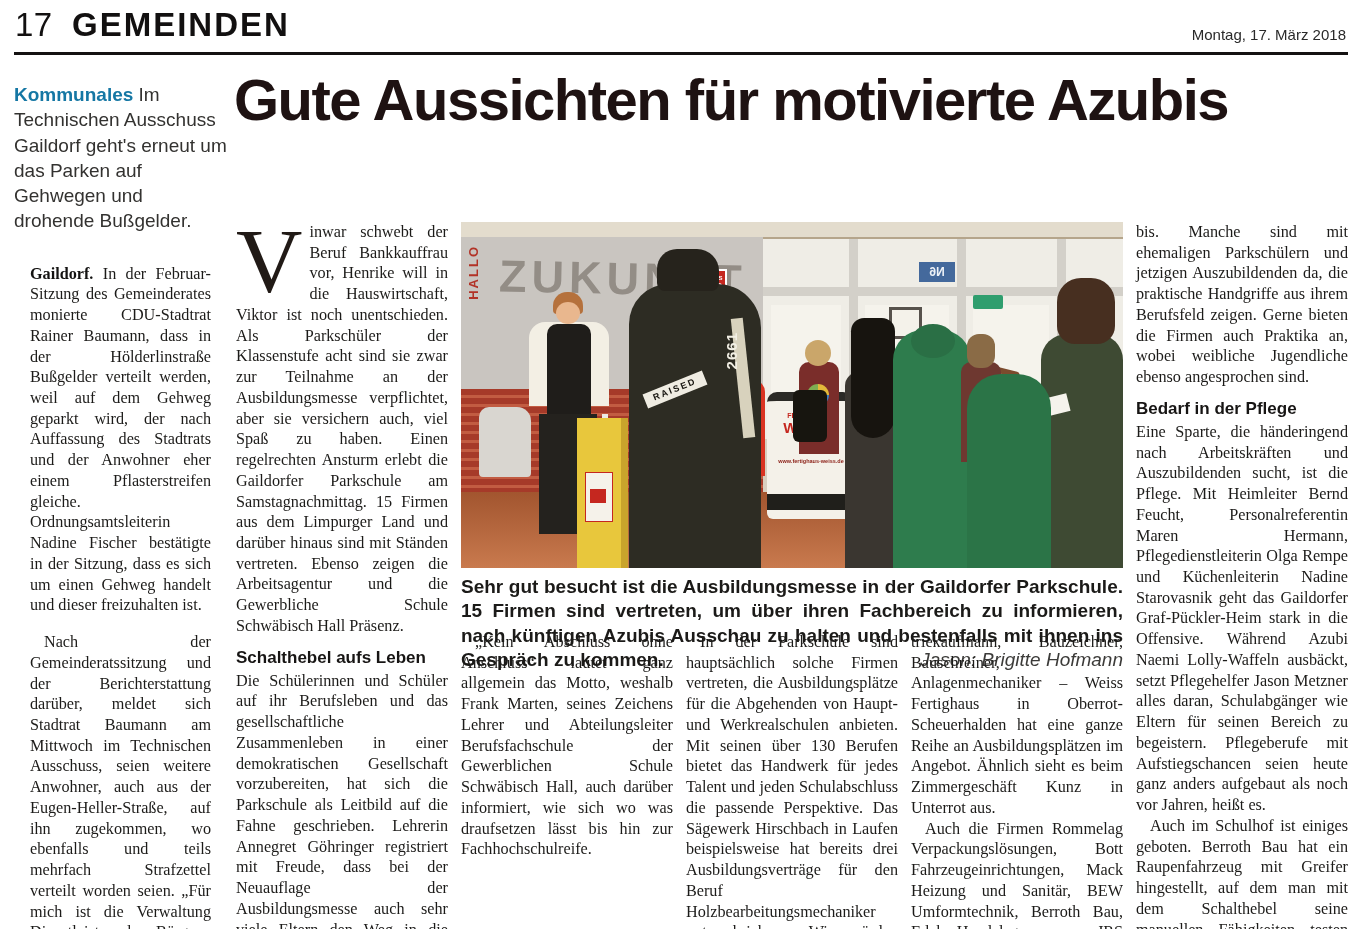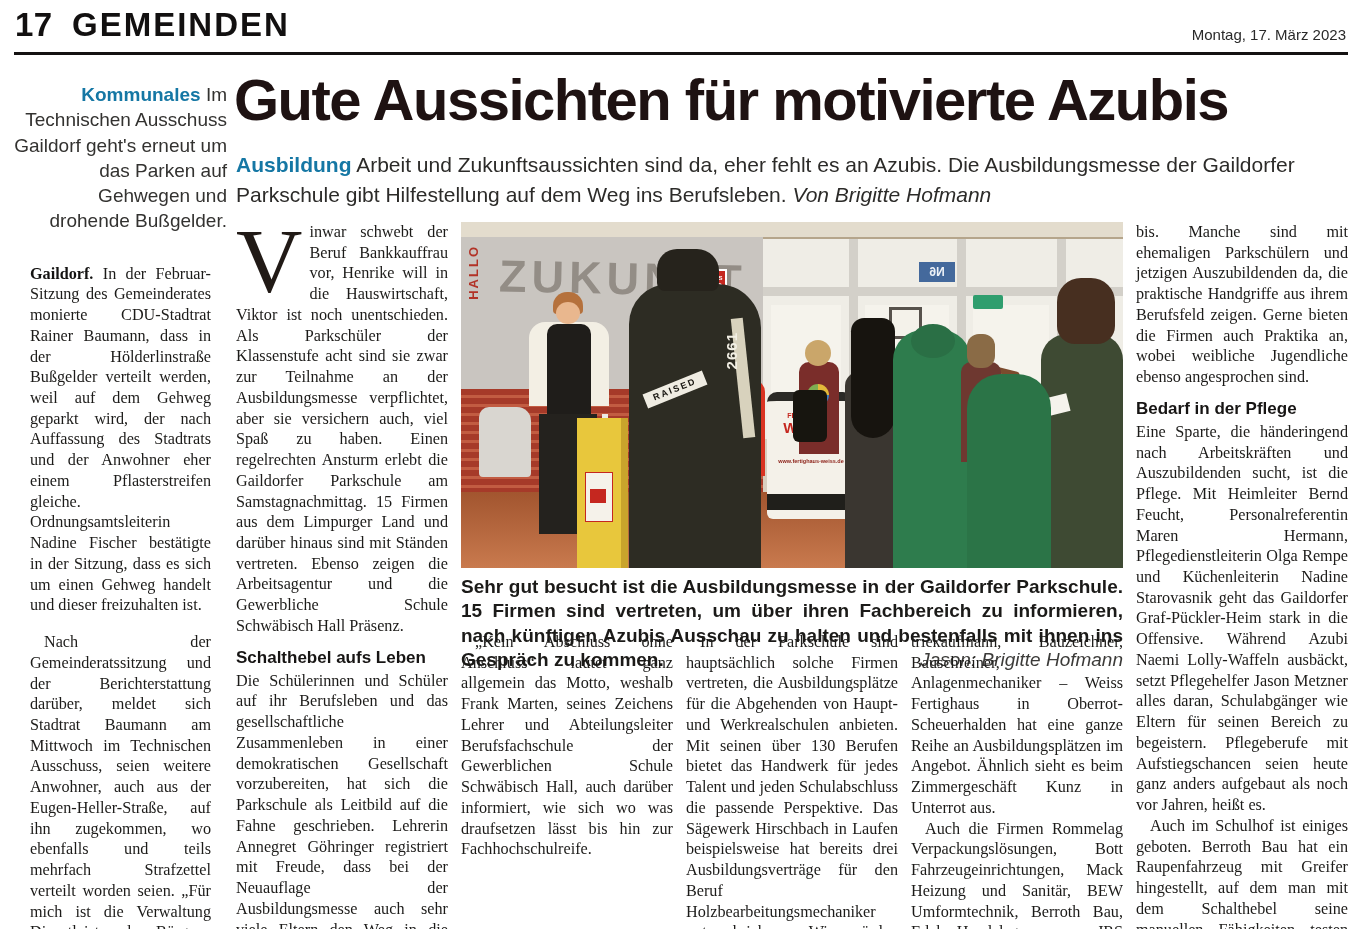--- a/index.html
+++ b/index.html
@@ -1,30 +1,30 @@
 <!DOCTYPE html>
 <html><head>
 <meta charset="utf-8">
 <style>
   html,body{margin:0;padding:0;background:#ffffff;}
   .page{position:relative;width:1362px;height:929px;background:#ffffff;overflow:hidden;
         font-family:"Liberation Sans",sans-serif;color:#1c1b19;}
 
   
-  .masthead .pagenum{position:absolute;left:15px;top:6px;font-size:33px;font-weight:700;
+  .masthead .pagenum{position:absolute;left:15px;top:6px;font-size:33px;font-weight:400;
         letter-spacing:.5px;color:#121010;}
   .masthead .section{position:absolute;left:72px;top:6px;font-size:33px;font-weight:800;
         letter-spacing:2px;color:#121010;}
   .masthead .pdate{position:absolute;right:16px;top:26px;font-size:15px;color:#2a2a2a;}
   .masthead .rule{position:absolute;left:14px;right:14px;top:52px;height:3px;background:#141212;}
 
   
   .sidebar{position:absolute;left:14px;top:82px;width:213px;}
   .sb-head{margin:0 0 32px 0;font-size:30px;line-height:1.12;font-weight:800;color:#241613;}
-  .sb-lead{margin:0 0 30px 0;font-size:19px;line-height:1.33;color:#333230;text-align:right;}
+  .sb-lead{margin:0 0 30px 0;font-size:19px;line-height:1.33;color:#333230;}
   .kicker{color:#1577a4;font-weight:800;}
   .serifbody{font-family:"Liberation Serif",serif;font-size:16.2px;line-height:1.28;
         text-align:justify;color:#1c1b19;margin:16px;}
   .serifbody b{color:#141312;}
   .indent{text-indent:14px;}
 
   
   .main-head{position:absolute;left:234px;top:66px;width:1124px;margin:0;
         font-size:58px;font-weight:800;letter-spacing:-1.5px;color:#1e1212;white-space:nowrap;}
   .standfirst{position:absolute;left:236px;top:150px;width:1116px;font-size:21px;
@@ -130,37 +130,32 @@
   .credit{float:right;font-weight:400;font-style:italic;color:#3c3b39;}
 </style>
 </head>
 <body>
 
 <div class="page">
 
   <div class="masthead">
     <span class="pagenum">17</span>
     <span class="section">GEMEINDEN</span>
-    <span class="pdate">Montag, 17. März 2023</span>
+    <span class="pdate">Montag, 17. März 2018</span>
     <div class="rule"></div>
   </div>
 
   <div class="sidebar">
     <p class="sb-lead"><b class="kicker">Kommunales</b> <span>Im Technischen Ausschuss Gaildorf geht's erneut um das Parken auf Gehwegen und drohende Bußgelder.</span></p>
     <p class="serifbody"><b>Gaildorf.</b> <span>In der Februar-Sitzung des Gemeinderates monierte CDU-Stadtrat Rainer Baumann, dass in der Hölderlinstraße Bußgelder verteilt werden, weil auf dem Gehweg geparkt wird, der nach Auffassung des Stadtrats und der Anwohner eher einem Pflasterstreifen gleiche. Ordnungsamtsleiterin Nadine Fischer bestätigte in der Sitzung, dass es sich um einen Gehweg handelt und dieser freizuhalten ist.</span></p>
     <p class="serifbody indent">Nach der Gemeinderatssitzung und der Berichterstattung darüber, meldet sich Stadtrat Baumann am Mittwoch im Technischen Ausschuss, seien weitere Anwohner, auch aus der Eugen-Heller-Straße, auf ihn zugekommen, wo ebenfalls und teils mehrfach Strafzettel verteilt worden seien. „Für mich ist die Verwaltung Dienstleister des Bürgers. Aber das ist eine Behandlung von oben herab. Das gefällt mir nicht“, fand er klare Worte.</p>
 
   </div>
 
   <h1 class="main-head">Gute Aussichten für motivierte Azubis</h1>
-  <div class="standfirst">
-    <b class="kicker">Ausbildung</b>
-    <span>Arbeit und Zukunftsaussichten sind da, eher fehlt es an Azubis. Die Ausbildungsmesse der Gaildorfer Parkschule gibt Hilfestellung auf dem Weg ins Berufsleben.</span>
-    <span class="byline">Von Brigitte Hofmann</span>
-  </div>
 
   <div class="col c1">
     <p class="serifbody"><span class="dropcap">V</span><span>inwar schwebt der Beruf Bankkauffrau vor, Henrike will in die Hauswirtschaft, Viktor ist noch unentschieden. Als Parkschüler der Klassenstufe acht sind sie zwar zur Teilnahme an der Ausbildungsmesse verpflichtet, aber sie versichern auch, viel Spaß zu haben. Einen regelrechten Ansturm erlebt die Gaildorfer Parkschule am Samstagnachmittag. 15 Firmen aus dem Limpurger Land und darüber hinaus sind mit Ständen vertreten. Ebenso zeigen die Arbeitsagentur und die Gewerbliche Schule Schwäbisch Hall Präsenz.</span></p>
     <div class="subhead">Schalthebel aufs Leben</div>
     <p class="serifbody">Die Schülerinnen und Schüler auf ihr Berufsleben und das gesellschaftliche Zusammenleben in einer demokratischen Gesellschaft vorzubereiten, hat sich die Parkschule als Leitbild auf die Fahne geschrieben. Lehrerin Annegret Göhringer registriert mit Freude, dass bei der Neuauflage der Ausbildungsmesse auch sehr viele Eltern den Weg in die Parkschule gefunden haben. Sie und ihre Kollegin Tatjana Mandara-Barth sind federführend für die Organisation und den Ablauf zuständig.</p>
 
   </div>
 
   <div class="photo">
     <div class="ph-ceiling"></div>

